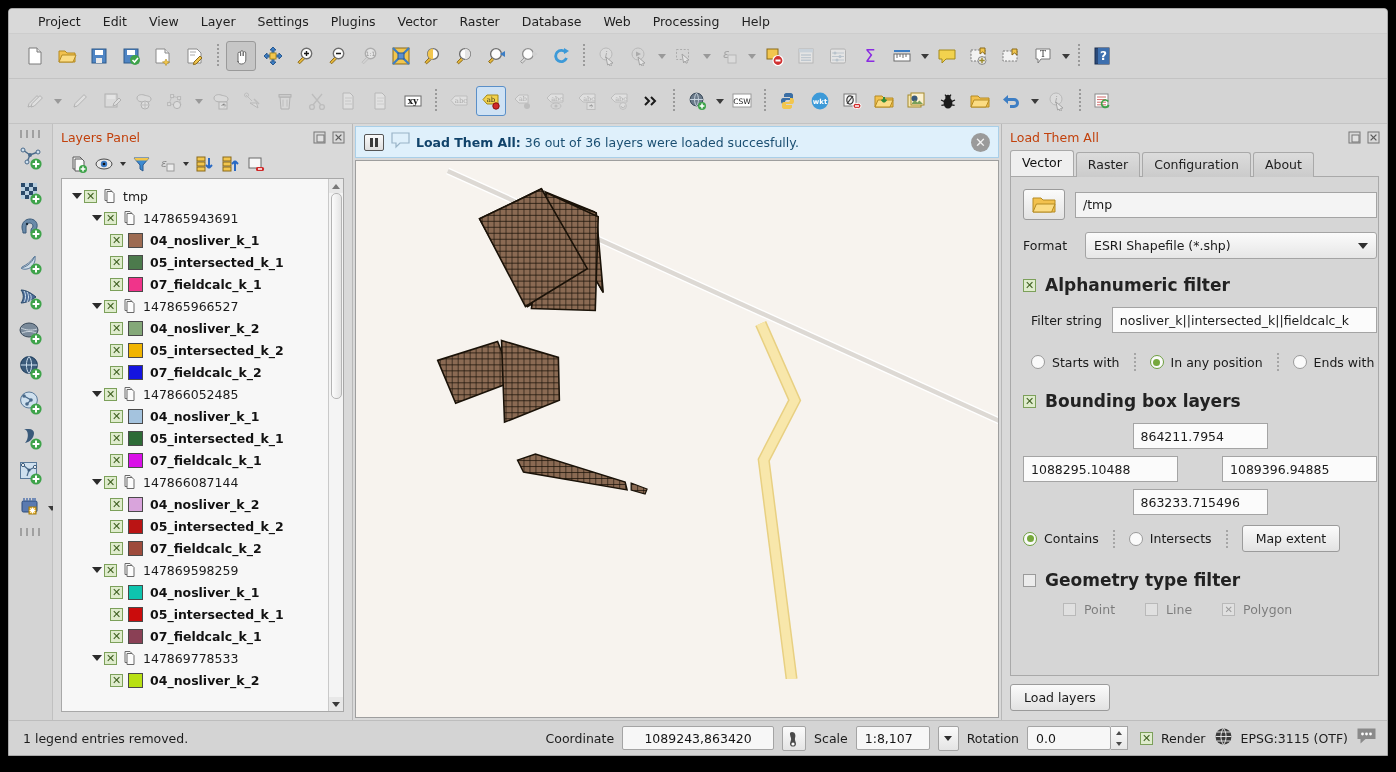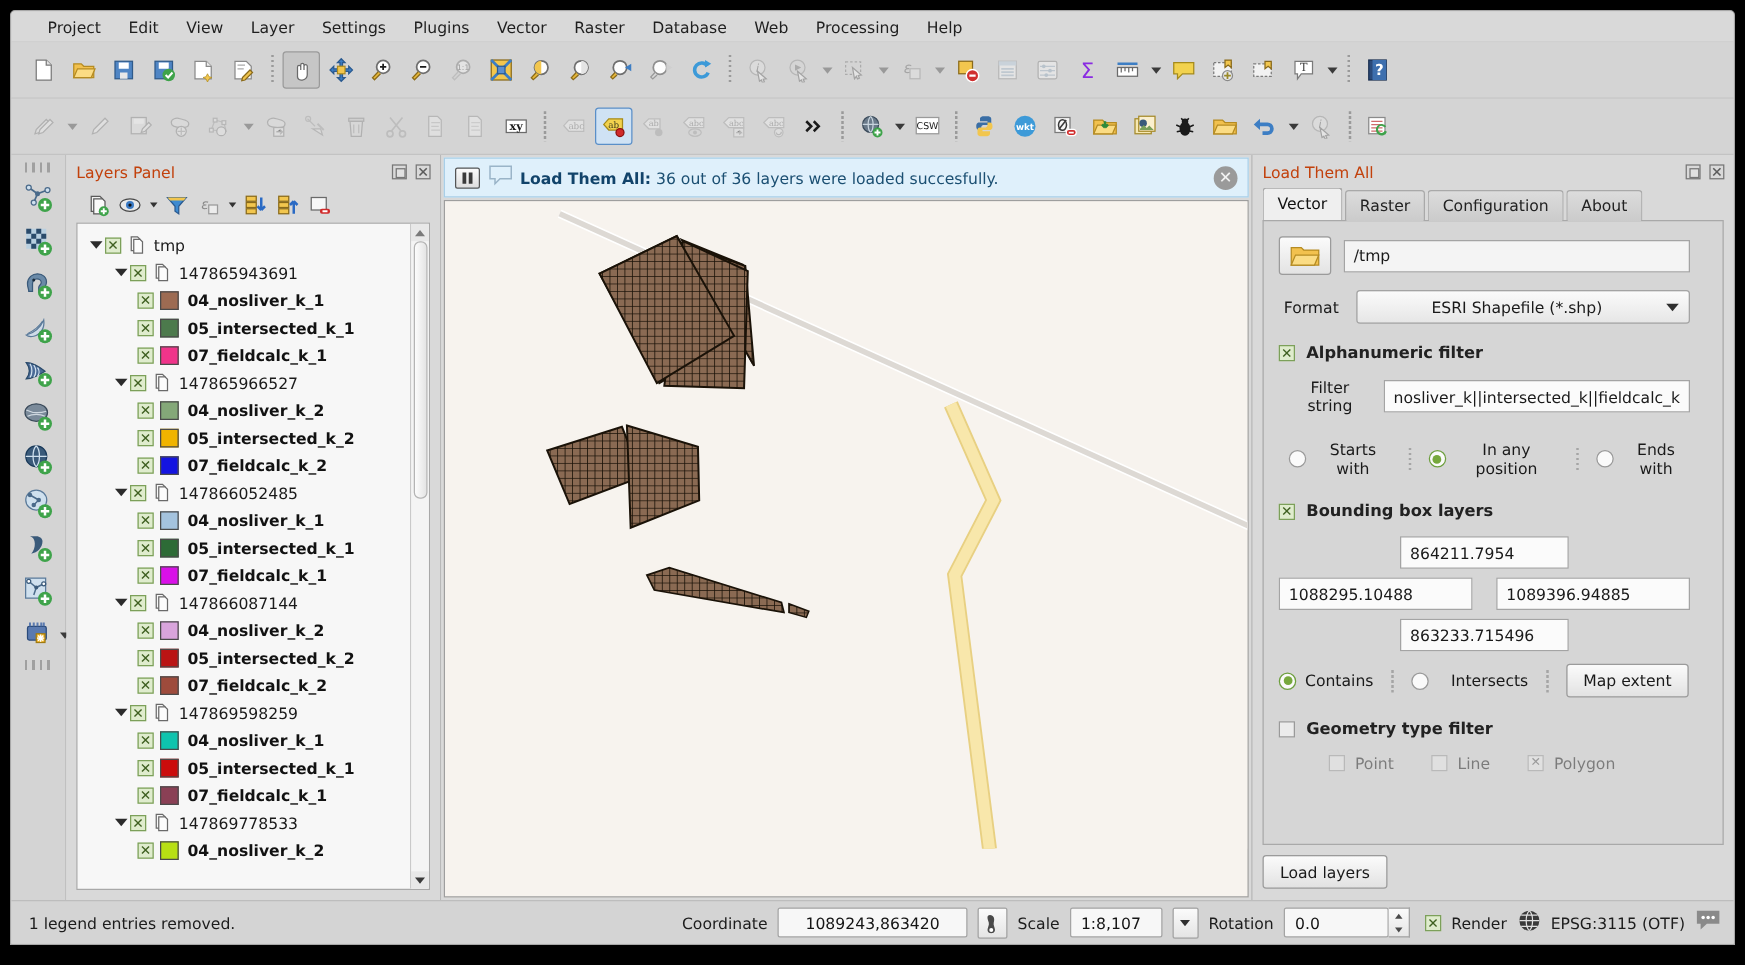--- a/index.html
+++ b/index.html
@@ -181,35 +181,35 @@
   .tabs { display:flex; padding:0 0 0 8px; height:26px; align-items:flex-end; }
   .tab {
     padding:4px 11px 5px; font-size:12.5px; color:#222;
     border:1px solid #a9a9a9; border-bottom:none;
     background:linear-gradient(#dcdcdc,#cbcbcb);
     border-radius:3px 3px 0 0; margin-right:2px; position:relative; top:1px;
   }
   .tab.sel { background:#efefef; color:#111; top:0; padding-bottom:6px; }
   .tabpane {
     flex:1 1 auto; margin:0 8px 0 8px; background:#d6d6d6;
-    border:1px solid #a9a9a9; padding:12px 26px 8px 12px;
-    display:flex; flex-direction:column; min-height:0;text-align:center;
+    border:1px solid #a9a9a9; padding:12px 1px 8px 12px;
+    display:flex; flex-direction:column; min-height:0;
   }
   .fld { width:100%; height:26px; background:#f4f4f4; border:1px solid #a4a4a4;
          display:flex; align-items:center; padding:0 7px; font-size:12.5px; color:#1a1a1a; }
   .rowf { display:flex; align-items:center; gap:10px; }
   .btnbox { width:42px; height:31px; border:1px solid #9b9b9b; border-radius:3px;
             background:linear-gradient(#fbfbfb,#e3e3e3); display:flex; align-items:center; justify-content:center; }
   .lbl { font-size:12.5px; color:#1a1a1a; }
   .combo { flex:1; height:27px; background:linear-gradient(#fbfbfb,#e6e6e6); border:1px solid #a4a4a4;
            border-radius:3px; display:flex; align-items:center; padding:0 8px; font-size:12.5px; position:relative; }
   .combo .cv { flex:1; }
   .combo .ca { border-left:5px solid transparent; border-right:5px solid transparent; border-top:6px solid #2e2e2e; }
   .grpchk { display:flex; align-items:center; gap:9px; }
-  .grpchk .t { font-weight:bold; font-size:13px; color:#222; }
+  .grpchk .t { font-weight:bold; font-size:17px; color:#222; }
   .chkoff { width:13px;height:13px;border:1px solid #9a9a9a;background:#ececec;flex:0 0 13px; }
   .radio { width:14px;height:14px;border-radius:50%;border:1px solid #9a9a9a;background:#fafafa;
            display:inline-flex;align-items:center;justify-content:center;flex:0 0 14px; }
   .radio.on { border-color:#6d9f3e; }
   .radio.on::after{content:"";width:7px;height:7px;border-radius:50%;background:#76a83c;}
   .vsep { width:2px;height:18px;background:repeating-linear-gradient(to bottom,#a5a5a5 0 2px,transparent 2px 4px); }
   .btn {
     height:27px; padding:0 13px; border:1px solid #9b9b9b; border-radius:3px;
     background:linear-gradient(#fbfbfb,#e2e2e2); display:flex; align-items:center;
     font-size:12.5px; color:#1a1a1a;
@@ -1194,21 +1194,21 @@
         <div style="display:flex;justify-content:center;margin-bottom:10px">
           <div class="fld" style="width:135px;background:#fbfbfb">863233.715496</div>
         </div>
 
         <div class="rowf" style="gap:14px;margin-bottom:18px">
           <div class="rowf" style="gap:7px">
             <span class="radio on"></span>
             <span class="lbl">Contains</span>
           </div>
           <div class="vsep"></div>
-          <div class="rowf" style="gap:18px">
+          <div class="rowf" style="gap:7px">
             <span class="radio"></span>
             <span class="lbl">Intersects</span>
           </div>
           <div class="vsep"></div>
           <div class="btn">Map extent</div>
         </div>
 
         <div class="grpchk" style="margin-bottom:12px">
           <span class="chkoff"></span>
           <span class="t">Geometry type filter</span>

